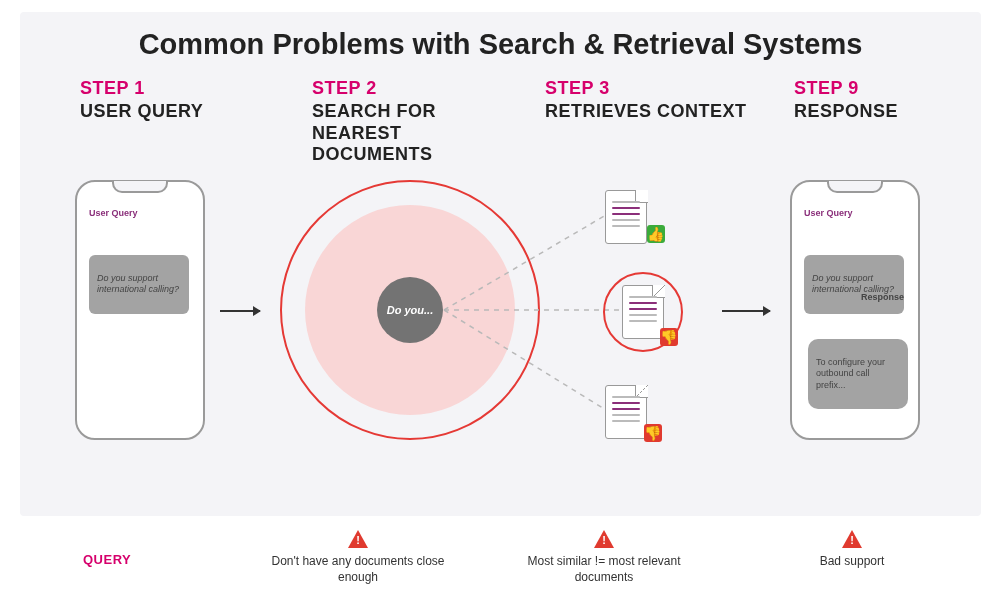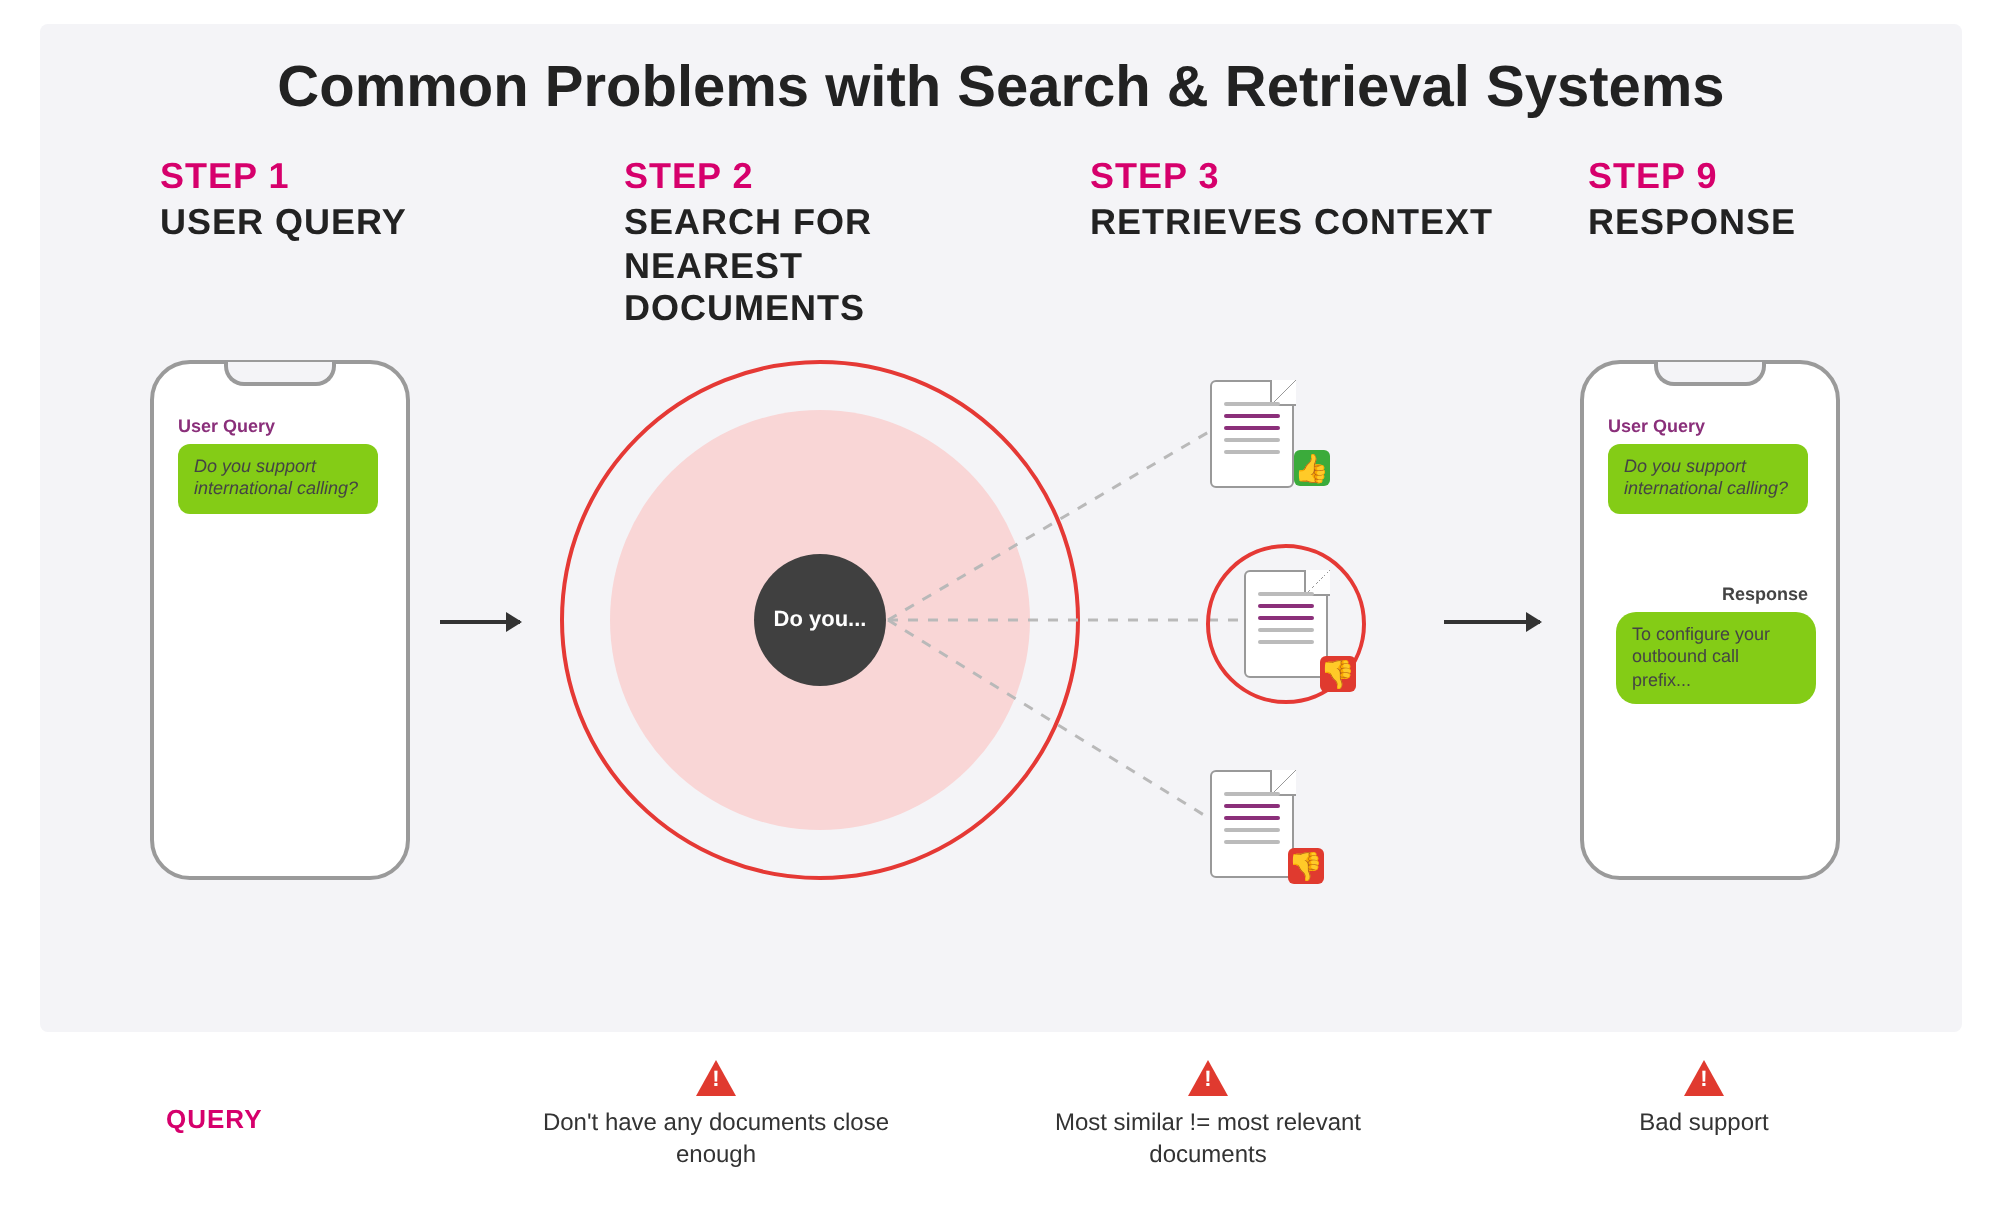--- a/index.html
+++ b/index.html
@@ -14,28 +14,28 @@
   .s2 { left: 312px; }
   .s3 { left: 545px; }
   .s4 { left: 794px; }
 
   
   .phone { position: absolute; width: 130px; height: 260px; border: 2px solid #9a9a9a; border-radius: 20px; background: #fff; }
   .phone .notch { position: absolute; top: -1px; left: 50%; transform: translateX(-50%); width: 56px; height: 12px; background: #f4f4f7; border: 2px solid #9a9a9a; border-top: none; border-radius: 0 0 10px 10px; }
   .phone1 { left: 75px; top: 180px; }
   .phone2 { left: 790px; top: 180px; }
   .pq-label { position: absolute; font-size: 9px; font-weight: 700; color: #8a2f7a; }
-  .bubble { position: absolute; background: #84cc16; border-radius: 6px; font-size: 9px; font-style: italic; color: #444; padding: 6px 8px; line-height: 1.25; }
+  .bubble { position: absolute; background: #a3a3a3; border-radius: 6px; font-size: 9px; font-style: italic; color: #444; padding: 18px 8px; line-height: 1.25; margin-top: 33px; }
   .bubble.resp { font-style: normal; border-radius: 10px; }
   .resp-label { position: absolute; font-size: 9px; font-weight: 700; color: #444; }
 
   
   .search-outer { position: absolute; left: 280px; top: 180px; width: 260px; height: 260px; border: 2px solid #e53935; border-radius: 50%; overflow: hidden; }
   .search-fill { position: absolute; left: 50%; top: 50%; transform: translate(-50%,-50%); width: 210px; height: 210px; background: #f9d6d6; border-radius: 50%; }
-  .search-core { position: absolute; left: 50%; top: 50%; transform: translate(-50%,-50%); width: 66px; height: 66px; background: #404040; border-radius: 50%; display: flex; align-items: center; justify-content: center; text-align: center; color: #fff; font-weight: 700; font-size: 11px; line-height: 1.15; }
+  .search-core { position: absolute; left: 50%; top: 50%; transform: translate(-50%,-50%); width: 66px; height: 66px; background: #737373; border-radius: 50%; display: flex; align-items: center; justify-content: center; text-align: center; color: #fff; font-weight: 700; font-size: 11px; line-height: 1.15; font-style: italic; }
 
   
   .arrow { position: absolute; height: 2px; background: #333; }
   .arrow::after { content: ""; position: absolute; right: -1px; top: -4px; border-left: 8px solid #333; border-top: 5px solid transparent; border-bottom: 5px solid transparent; }
   .arr1 { left: 220px; top: 310px; width: 40px; }
   .arr2 { left: 722px; top: 310px; width: 48px; }
 
   
   .doc { position: absolute; width: 42px; height: 54px; background: #fff; border: 1.5px solid #999; border-radius: 3px; }
   .doc::before { content: ""; position: absolute; right: -1.5px; top: -1.5px; width: 12px; height: 12px; background: linear-gradient(135deg, #fff 0 50%, #999 50% 52%, #fff 52% 100%); border-left: 1.5px solid #999; border-bottom: 1.5px solid #999; }

